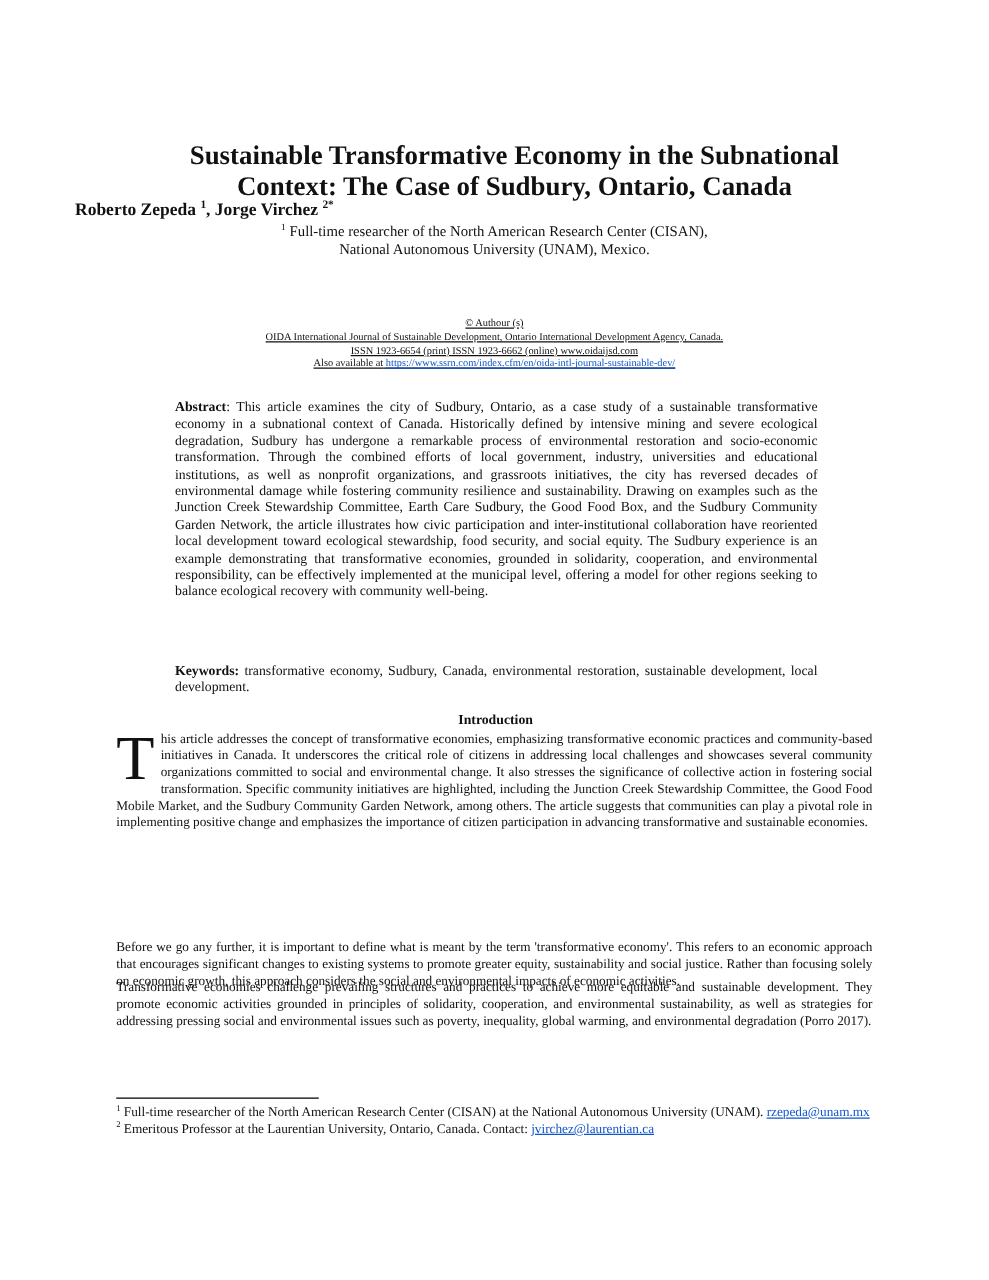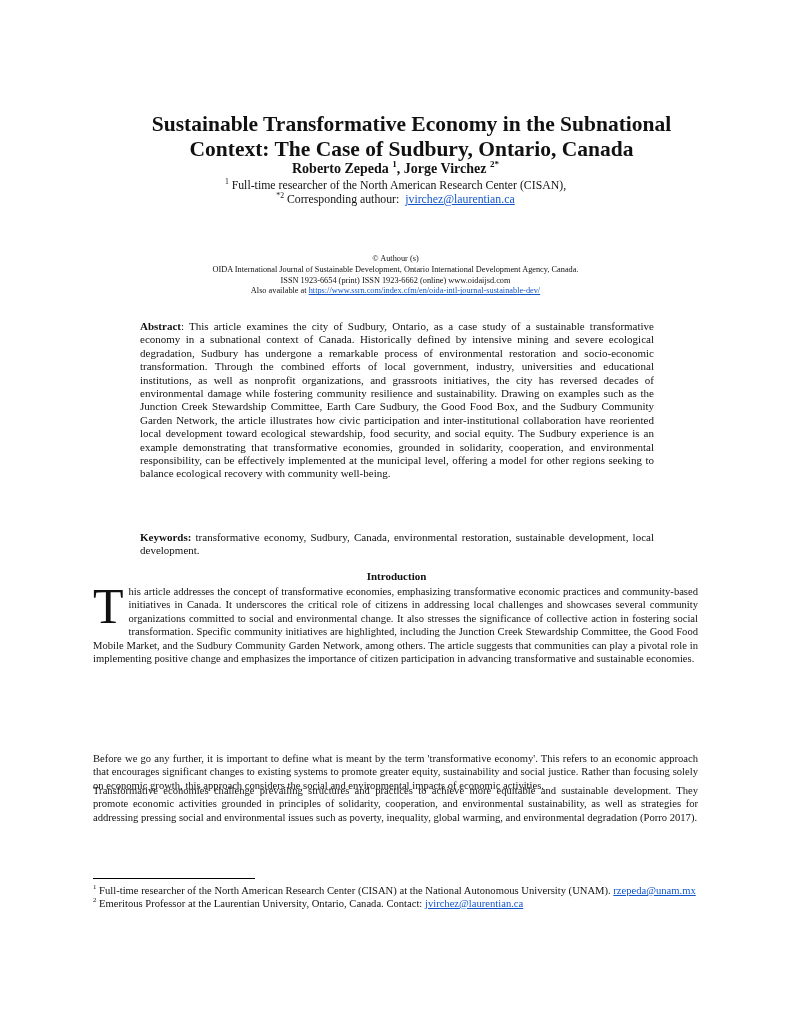--- a/index.html
+++ b/index.html
@@ -7,34 +7,34 @@
       width: 791px; height: 1024px; position: relative; overflow: hidden;
       font-family: "Liberation Serif", "DejaVu Serif", serif; color: #111;
     }
     .title {
       position: absolute; left: 60px; width: 671px; top: 96px;
       text-align: center; font-weight: bold; font-size: 21.5px; line-height: 25px;
       margin: 16px;
     }
     .authors {
       position: absolute; left: 60px; width: 671px; top: 161px;
-      text-align: center; font-weight: bold; font-size: 14px; line-height: 16px;
+      text-align: left; font-weight: bold; font-size: 14px; line-height: 16px;
     }
     .affil {
       position: absolute; left: 60px; width: 671px; top: 178px;
       text-align: center; font-size: 11.8px; line-height: 14px;
     }
     .affil div { white-space: nowrap; }
     sup { font-size: 0.65em; line-height: 0; vertical-align: super; }
     a { color: #1155cc; text-decoration: underline; }
     .pubinfo {
       position: absolute; left: 60px; width: 671px; top: 254px;
       text-align: center; font-size: 8.3px; line-height: 10.8px;
     }
-    .pubinfo div { white-space: nowrap; }
+    .pubinfo div { white-space: nowrap; text-decoration: underline; }
     .abstract {
       position: absolute; left: 140px; width: 514px; top: 320px;
       font-size: 11px; line-height: 13.4px; text-align: justify; margin: 0;
     }
     .keywords {
       position: absolute; left: 140px; width: 514px; top: 531px;
       font-size: 11px; line-height: 13.4px; text-align: justify; margin: 0;
     }
     .section-heading {
       position: absolute; left: 60px; width: 671px; top: 569px;
@@ -73,25 +73,21 @@
   <span>Roberto Zepeda</span>
   <sup>1</sup><span>, </span><span>Jorge Virchez</span>
   <sup>2*</sup>
 </div>
 
 <div class="affil">
   <div>
     <sup>1</sup>
     <span>Full-time researcher of the North American Research Center (CISAN),</span>
   </div>
-  <div>
-    <sup>*2</sup>
-    <span>Corresponding authour:</span>
-    &nbsp;<a href="#">jvirchez@laurentian.ca</a>
-  </div>
+  <div>National Autonomous University (UNAM), Mexico.</div>
 </div>
 
 <div class="pubinfo">
   <div>© Authour (s)</div>
   <div>OIDA International Journal of Sustainable Development, Ontario International Development Agency, Canada.</div>
   <div>ISSN 1923-6654 (print) ISSN 1923-6662 (online) www.oidaijsd.com</div>
   <div>
     <span>Also available at</span>
     <a href="#">https://www.ssrn.com/index.cfm/en/oida-intl-journal-sustainable-dev/</a>
   </div>

